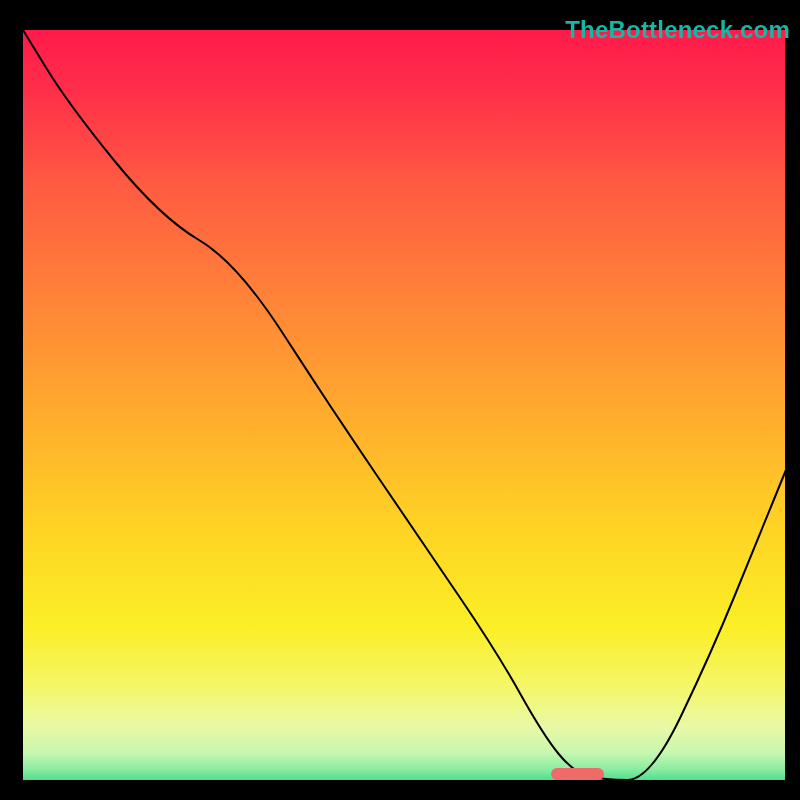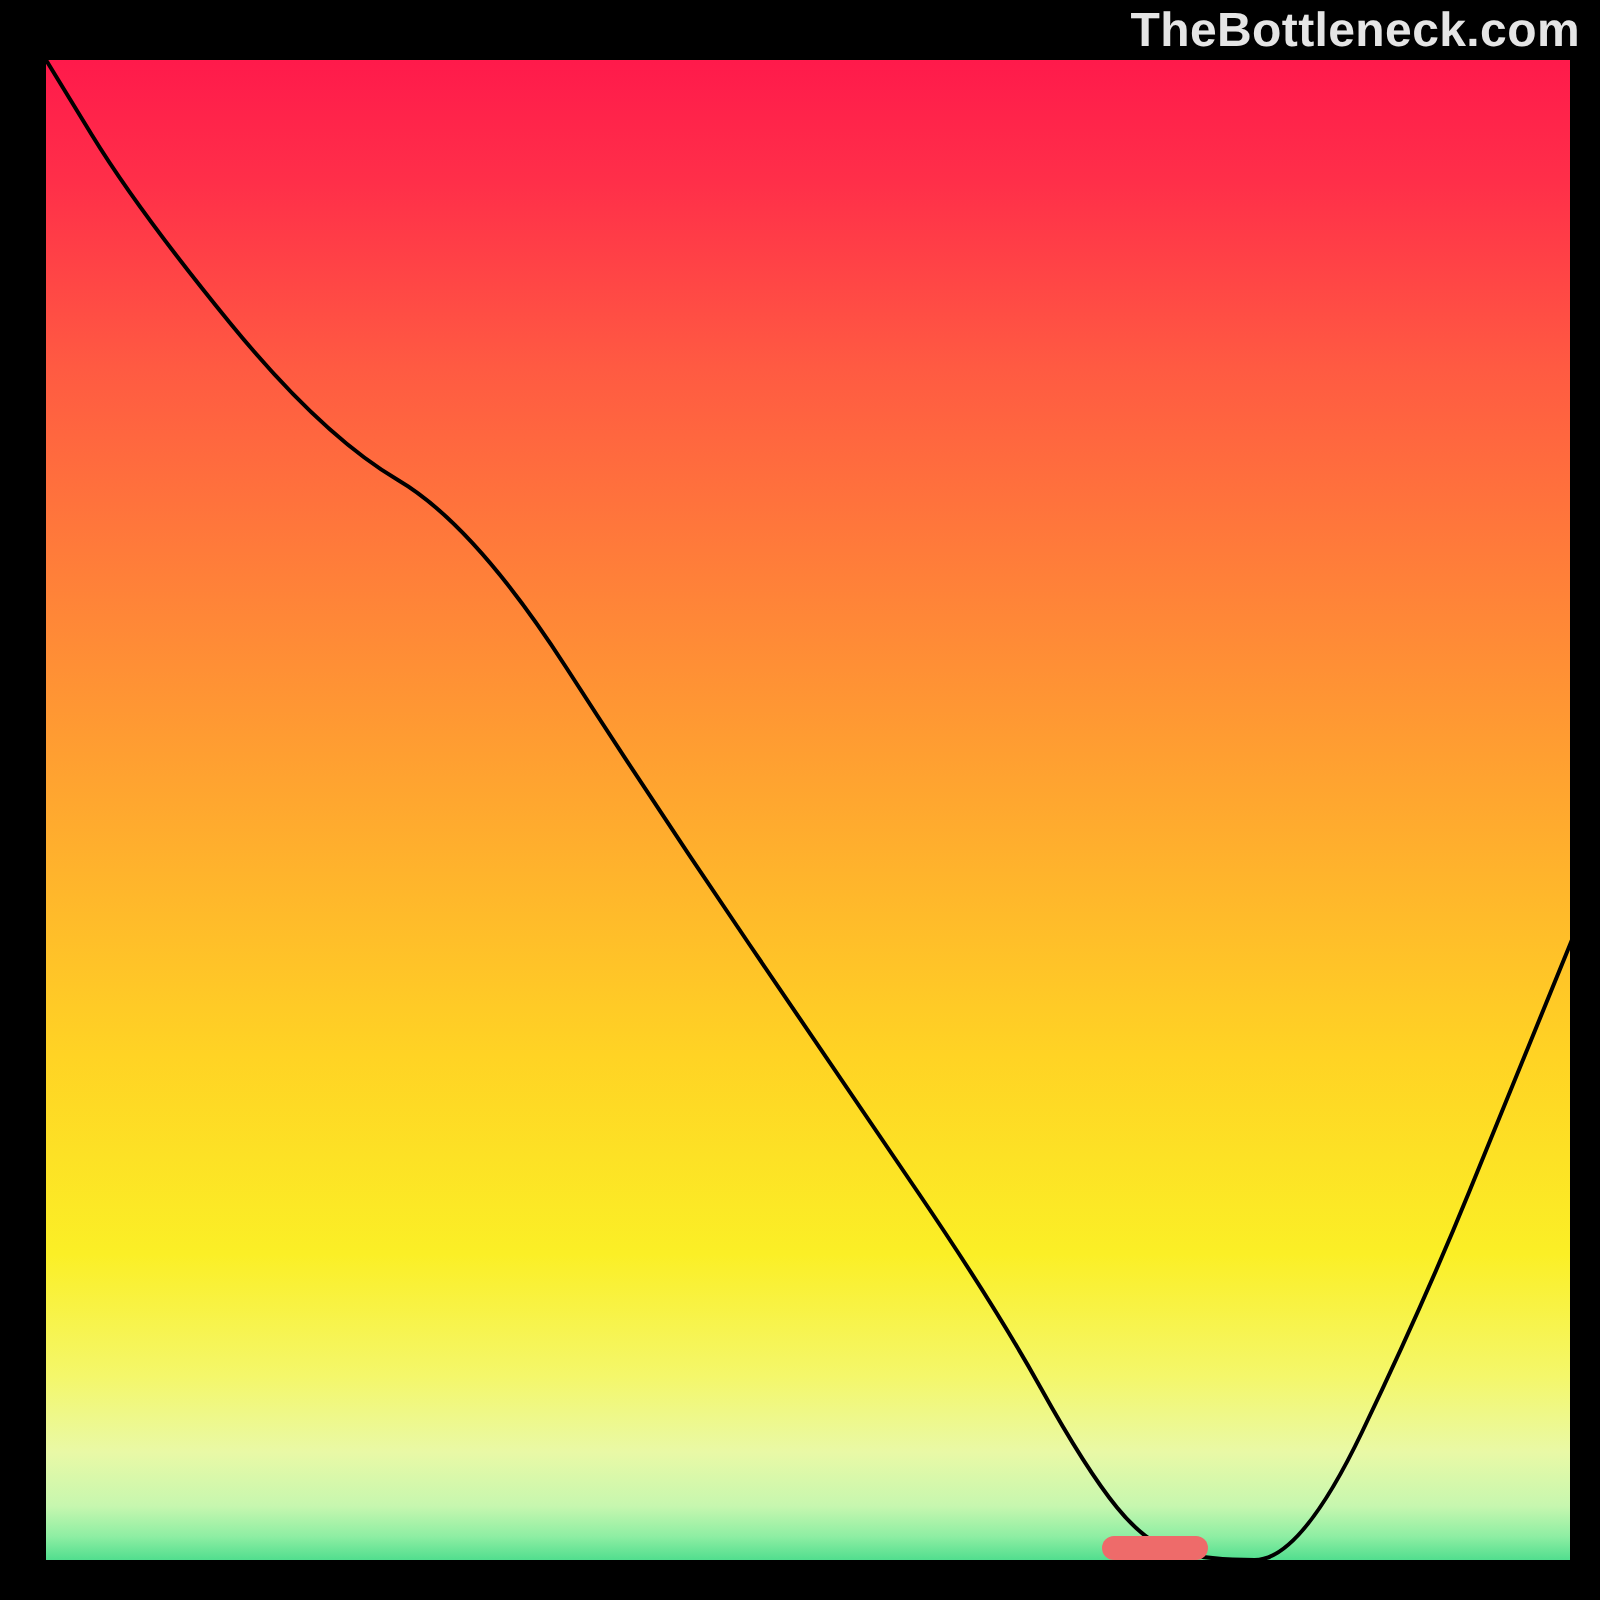--- a/index.html
+++ b/index.html
@@ -11,23 +11,23 @@
     font-family: Arial, Helvetica, sans-serif;
   }
   .frame {
     position: relative;
     width: 800px;
     height: 800px;
     background: #000;
   }
   .watermark {
     position: absolute;
-    top: 2px;
+    top: 16px;
     right: 10px;
-    color: #e5e5e5;
+    color: #14b8a6;
     font-size: 24px;
     font-weight: 600;
     letter-spacing: 0.2px;
     z-index: 5;
   }
   .plot-area {
     position: absolute;
     left: 20px;
     top: 30px;
     width: 765px;

